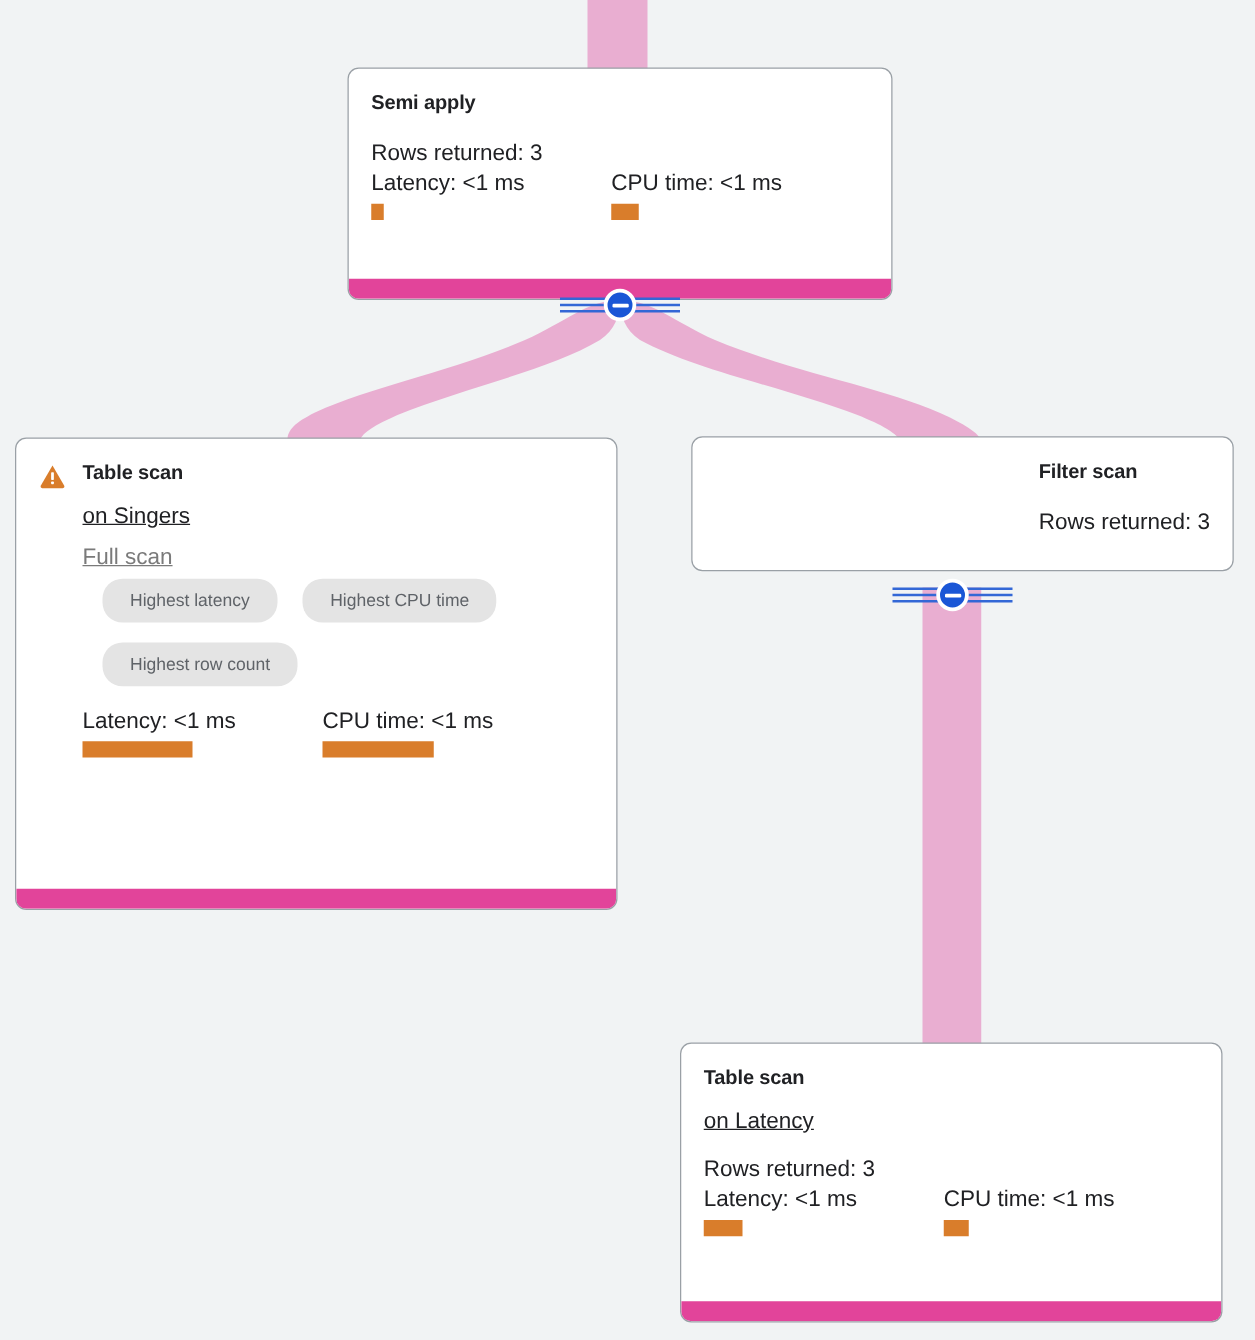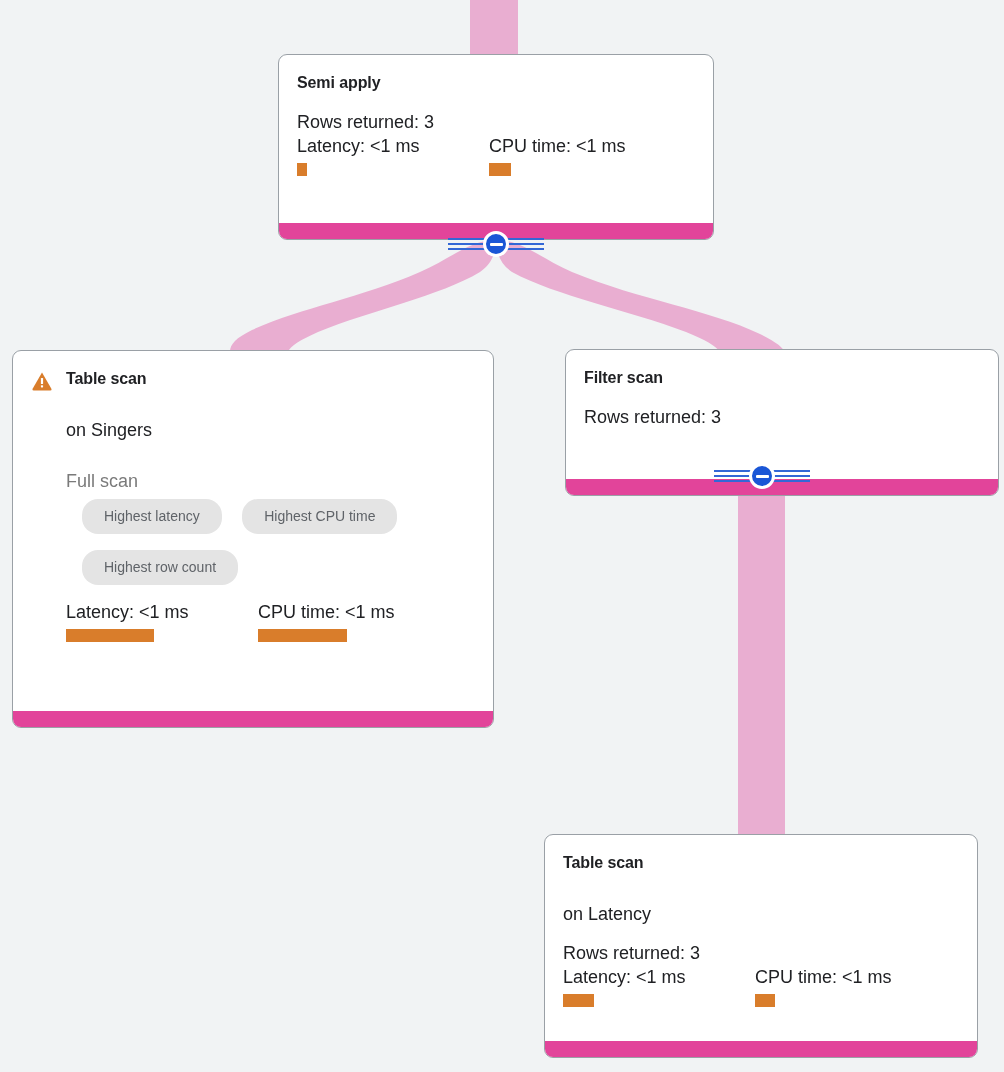--- a/index.html
+++ b/index.html
@@ -60,21 +60,22 @@
   .warn-icon {
     flex: 0 0 auto;
     width: 22px; height: 22px;
     margin-top: 5px;
   }
 
   .node-sub {
     font-size: 18px;
     color: #202124;
     line-height: 27px;
-    margin-top: 24px;
+    margin-top: 6px;
+    text-decoration: underline;
   }
   .node-sub.muted { color: #7a7a7a; }
 
   .chips { margin-top: 4px; }
   .chip {
     display: inline-block;
     background: #e4e4e4;
     color: #5f6368;
     font-size: 14px;
     line-height: 21px;
@@ -145,21 +146,21 @@
   .toggle .knob::after {
     content: "";
     width: 13px; height: 3px;
     background: #ffffff;
     border-radius: 1px;
   }
 
   
   #node-semi-apply  { left: 278px; top: 54px;  width: 436px; height: 186px; }
   #node-table-singers { left: 12px;  top: 350px; width: 482px; height: 378px; }
-  #node-filter-scan { left: 565px; top: 349px; width: 434px; height: 147px; }
+  #node-filter-scan { left: 553px; top: 349px; width: 434px; height: 108px; align-items: flex-end; }
   #node-table-albums { left: 544px; top: 834px; width: 434px; height: 224px; }
 
   #toggle-semi-apply { left: 448px; top: 231px; }
   #toggle-filter-scan { left: 714px; top: 463px; }
 </style>
 </head>
 <body>
 
 <div id="plan-canvas">
 

